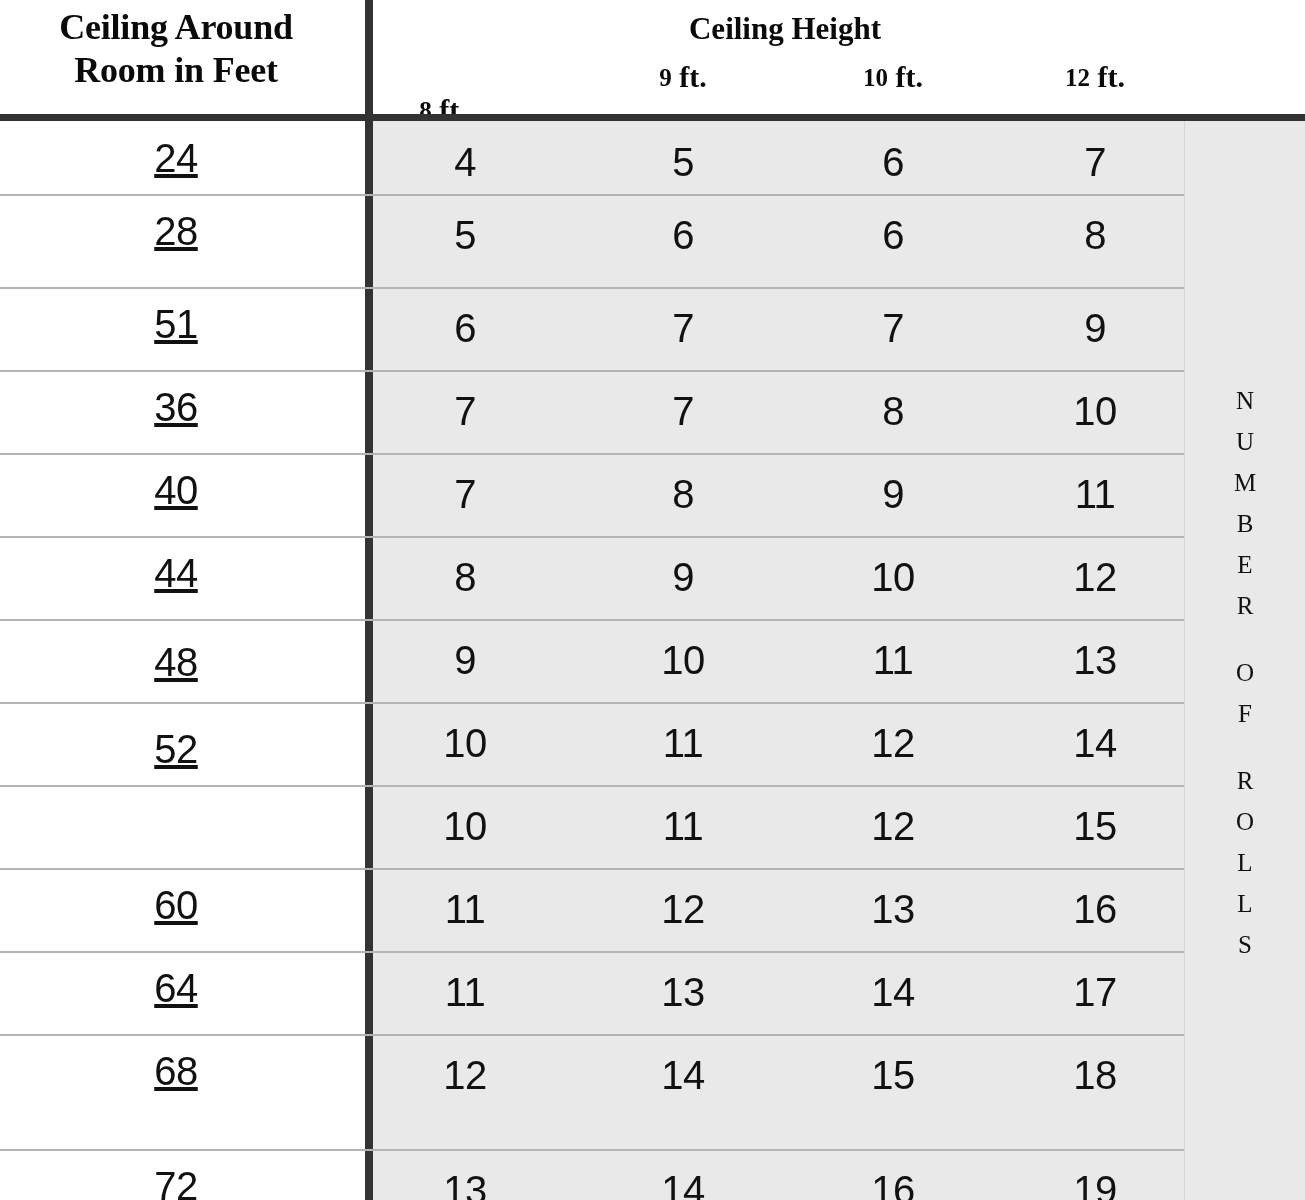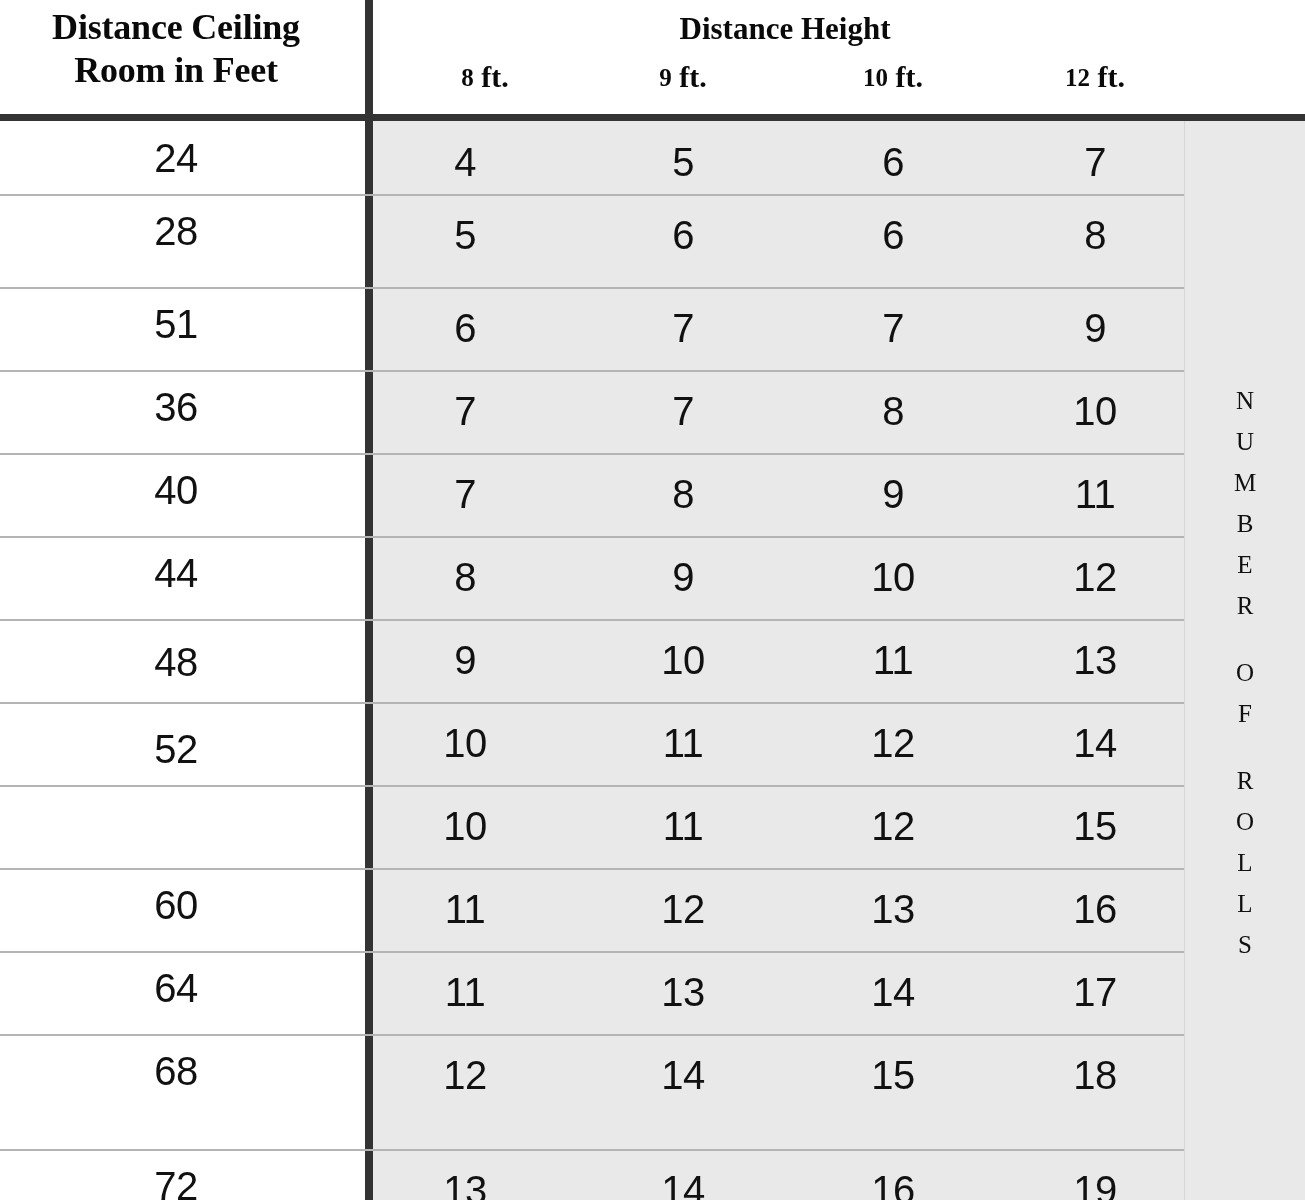--- a/index.html
+++ b/index.html
@@ -120,20 +120,21 @@
     font-family:"Liberation Sans", sans-serif;
     font-weight:400;
     font-size:40px;
     color:#111111;
     letter-spacing:-0.5px;
   }
   .cell.dist{
     left:0px; width:352px;
     padding-bottom:8px;
     box-sizing:border-box;
+    text-decoration:underline;
   }
   .cell.c0{ left:390px; width:150px; }
   .cell.c1{ left:608px; width:150px; }
   .cell.c2{ left:818px; width:150px; }
   .cell.c3{ left:1020px; width:150px; }
 
   
   .vlabel{
     position:absolute;
     left:1190px; top:380px;
@@ -153,27 +154,27 @@
 <body>
 
 <div id="table-root">
 
   <div class="data-panel"></div>
   <div class="label-col-bg"></div>
   <div class="panel-inner-divider"></div>
 
   <div class="header">
     <div class="row-head-title">
-      <div>Distance Ceiling</div>
+      <div>Ceiling Around</div>
       <div>Room in Feet</div>
     </div>
 
-    <div class="ceiling-title">Distance Height</div>
-
-    <div class="col-head" style="left:410px;width:150px;">
+    <div class="ceiling-title">Ceiling Height</div>
+
+    <div class="col-head" style="left:368px;width:150px;margin-top:33px;">
       <span class="ofig">8</span><span> ft.</span>
     </div>
     <div class="col-head" style="left:608px;width:150px;">
       <span class="ofig">9</span><span> ft.</span>
     </div>
     <div class="col-head" style="left:818px;width:150px;">
       <span class="ofig">10</span><span> ft.</span>
     </div>
     <div class="col-head" style="left:1020px;width:150px;">
       <span class="ofig">12</span><span> ft.</span>

